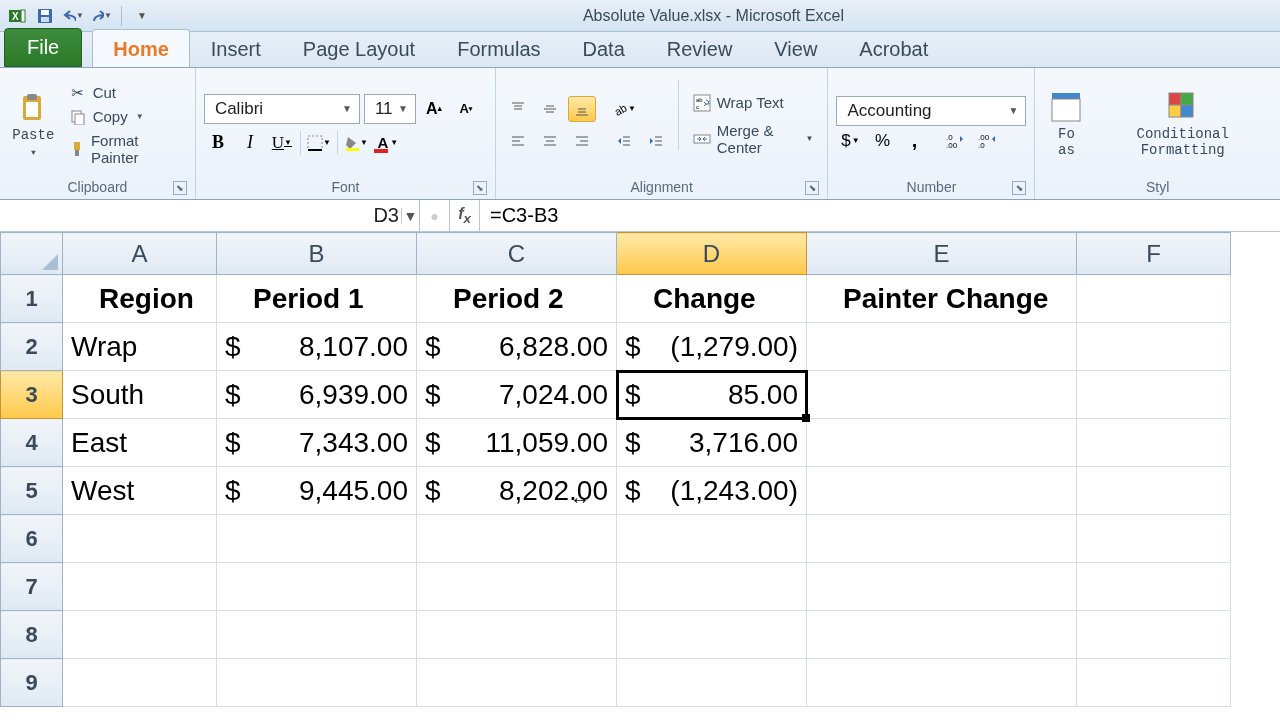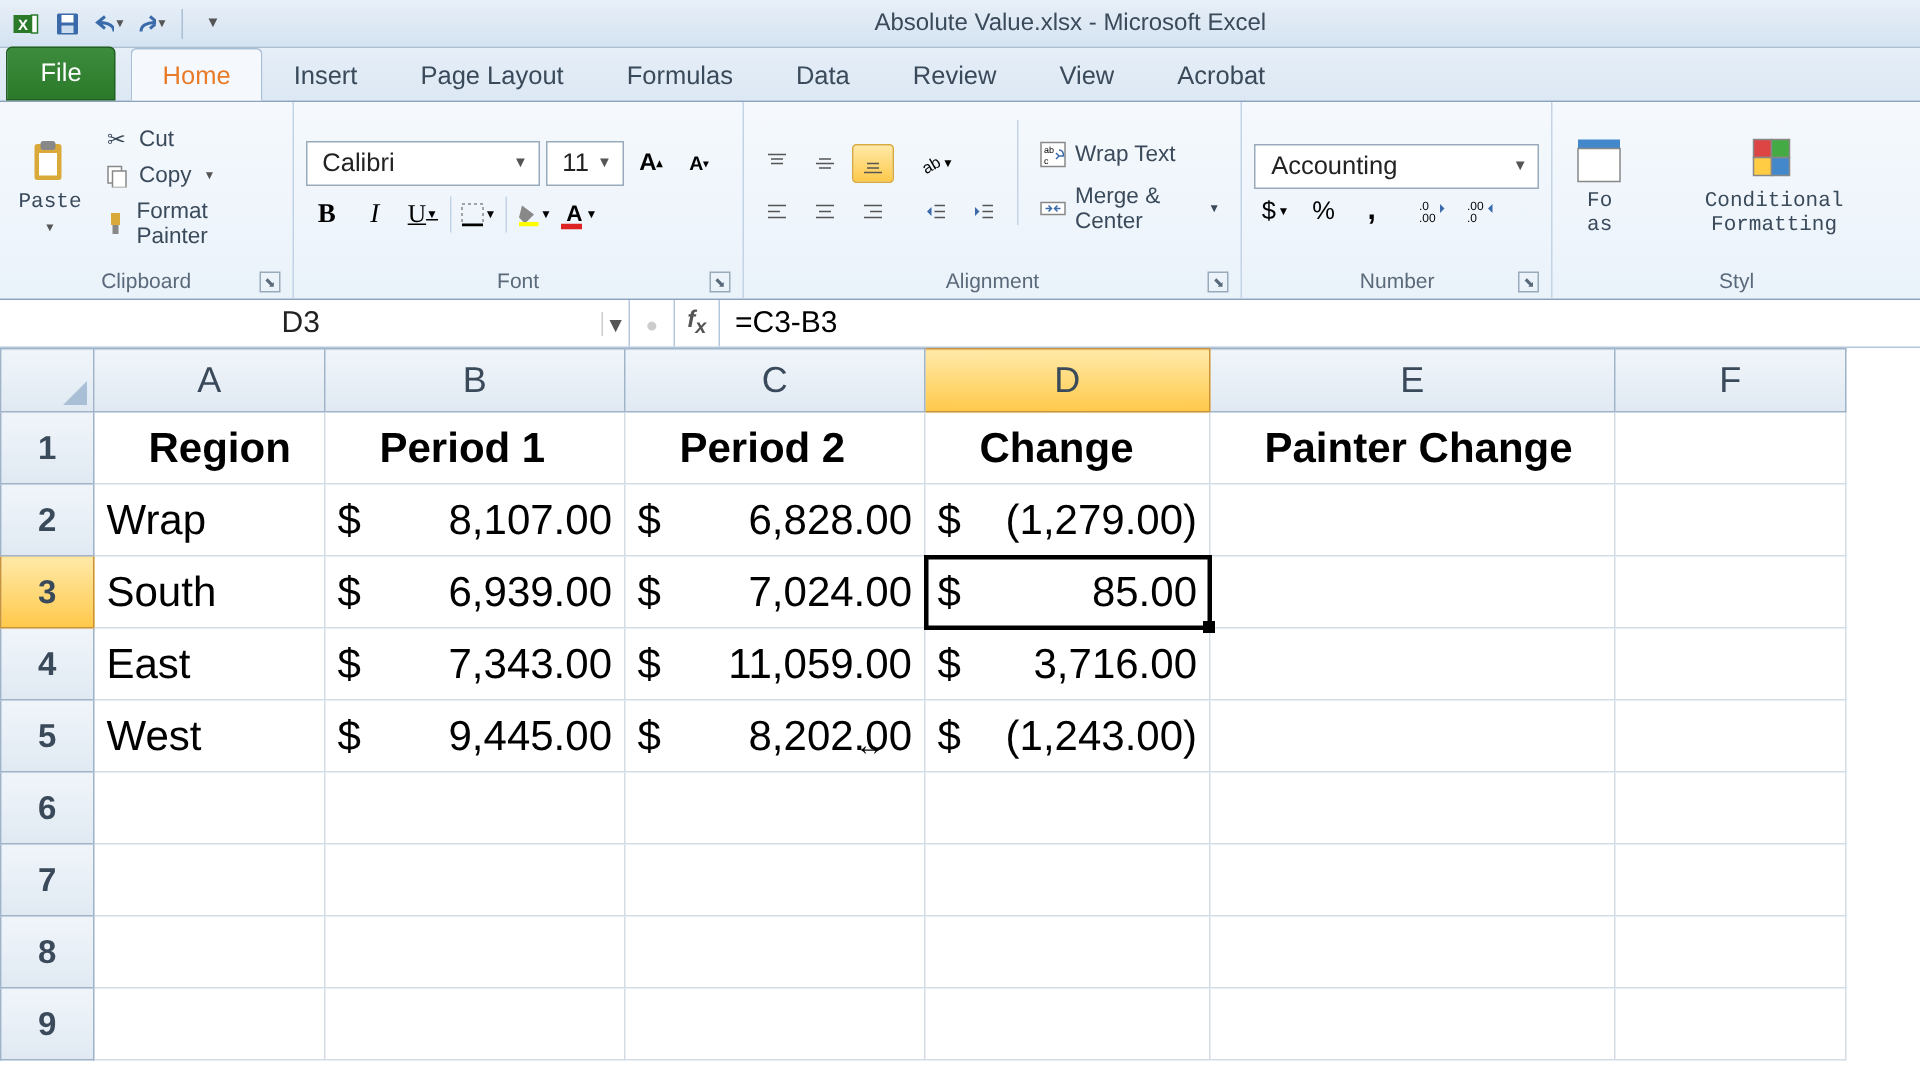--- a/index.html
+++ b/index.html
@@ -6,23 +6,23 @@
   body { font-family: "Segoe UI", Tahoma, sans-serif; font-size: 14px; background: #fff; overflow: hidden; width: 1280px; height: 720px; }
   
   
   .titlebar { height: 32px; background: linear-gradient(#e8eff7,#d4e3f2); display:flex; align-items:center; padding:0 6px; border-bottom:1px solid #a9bfd6; }
   .qat { display:flex; align-items:center; gap:6px; }
   .qat-btn { width:22px; height:22px; display:flex; align-items:center; justify-content:center; border-radius:3px; }
   .title-text { flex:1; text-align:center; font-size:16px; color:#3a4a5a; }
   
   
   .tabs { height:36px; background:linear-gradient(#e6eef7,#dce8f4); display:flex; align-items:flex-end; padding-left:4px; border-bottom:1px solid #8ba3bd; }
-  .tab { padding:8px 20px 6px; font-size:17px; color:#3a4a5a; cursor:pointer; border:1px solid transparent; border-bottom:none; border-radius:4px 4px 0 0; }
+  .tab { padding:8px 20px 6px; font-size:20px; color:#3a4a5a; cursor:pointer; border:1px solid transparent; border-bottom:none; border-radius:4px 4px 0 0; }
   .tab.file { background:linear-gradient(#3d8c3d,#2a7a2a); color:#fff; border:1px solid #1f5f1f; padding:7px 22px; margin-right:10px; }
-  .tab.active { background:#f5f9fd; border-color:#a9bfd6; color:#e87b2a; font-weight:400; }
+  .tab.active { background:#f5f9fd; border-color:#a9bfd6; color:#e87b2a; font-weight:700; }
   
   
   .ribbon { height:132px; background:linear-gradient(#f5f9fd,#eaf2fa); border-bottom:1px solid #8ba3bd; display:flex; }
   .group { border-right:1px solid #c2d4e6; padding:4px 8px 2px; display:flex; flex-direction:column; justify-content:space-between; }
   .group-body { display:flex; gap:4px; flex:1; }
   .group-label { text-align:center; font-size:14px; color:#5a6a7a; padding:2px 0; position:relative; }
   .group-label .launcher { position:absolute; right:0; bottom:2px; width:14px; height:14px; border:1px solid #9ab; font-size:9px; display:flex; align-items:center; justify-content:center; color:#5a6a7a; }
   
   .big-btn { display:flex; flex-direction:column; align-items:center; justify-content:center; padding:4px 6px; gap:4px; border-radius:3px; min-width:46px;font-family:Liberation Mono, monospace; }
   .big-icon { width:32px; height:32px; }
@@ -35,21 +35,21 @@
   .dropdown-box { height:30px; background:#fff; border:1px solid #9ab; display:flex; align-items:center; padding:0 4px 0 10px; font-size:17px; color:#222;justify-content:space-between; }
   .dropdown-arrow { width:16px; text-align:center; color:#555; font-size:10px; }
   
   .row { display:flex; gap:4px; align-items:center; }
   .sq-btn { width:28px; height:26px; display:flex; align-items:center; justify-content:center; border-radius:3px; }
   .sq-btn.active { background:linear-gradient(#ffe9a8,#ffc94a); border:1px solid #d9a93a; }
   
   
   .formula-row { height:32px; border-bottom:1px solid #b5c8db; display:flex; align-items:stretch; }
   .namebox { width:420px; display:flex; align-items:center; border-right:1px solid #b5c8db; }
-  .namebox-input { flex:1; text-align:center; font-size:20px; padding:2px; border:none; outline:none; color:#222; }
+  .namebox-input { flex:1; text-align:right; font-size:20px; padding:2px; border:none; outline:none; color:#222; }
   .namebox-dd { width:18px; display:flex; align-items:center; justify-content:center; color:#555; border-left:1px solid #ccc; }
   .fb-btn { width:30px; display:flex; align-items:center; justify-content:center; border-right:1px solid #b5c8db; color:#888; }
   .fx { font-style:italic; font-weight:bold; color:#555; font-size:16px; }
   .formula-input { flex:1; font-size:20px; padding:2px 10px; display:flex; align-items:center; }
   
   
   .grid-wrap { position:relative; }
   table.grid { border-collapse:collapse; table-layout:fixed; }
   .corner { width:62px; height:42px; background:linear-gradient(#f0f5fa,#e0e9f2); border:1px solid #9fb4c9; position:relative; }
   .corner::after { content:""; position:absolute; right:4px; bottom:4px; width:0; height:0; border-left:16px solid transparent; border-bottom:16px solid #a9bfd6; }

